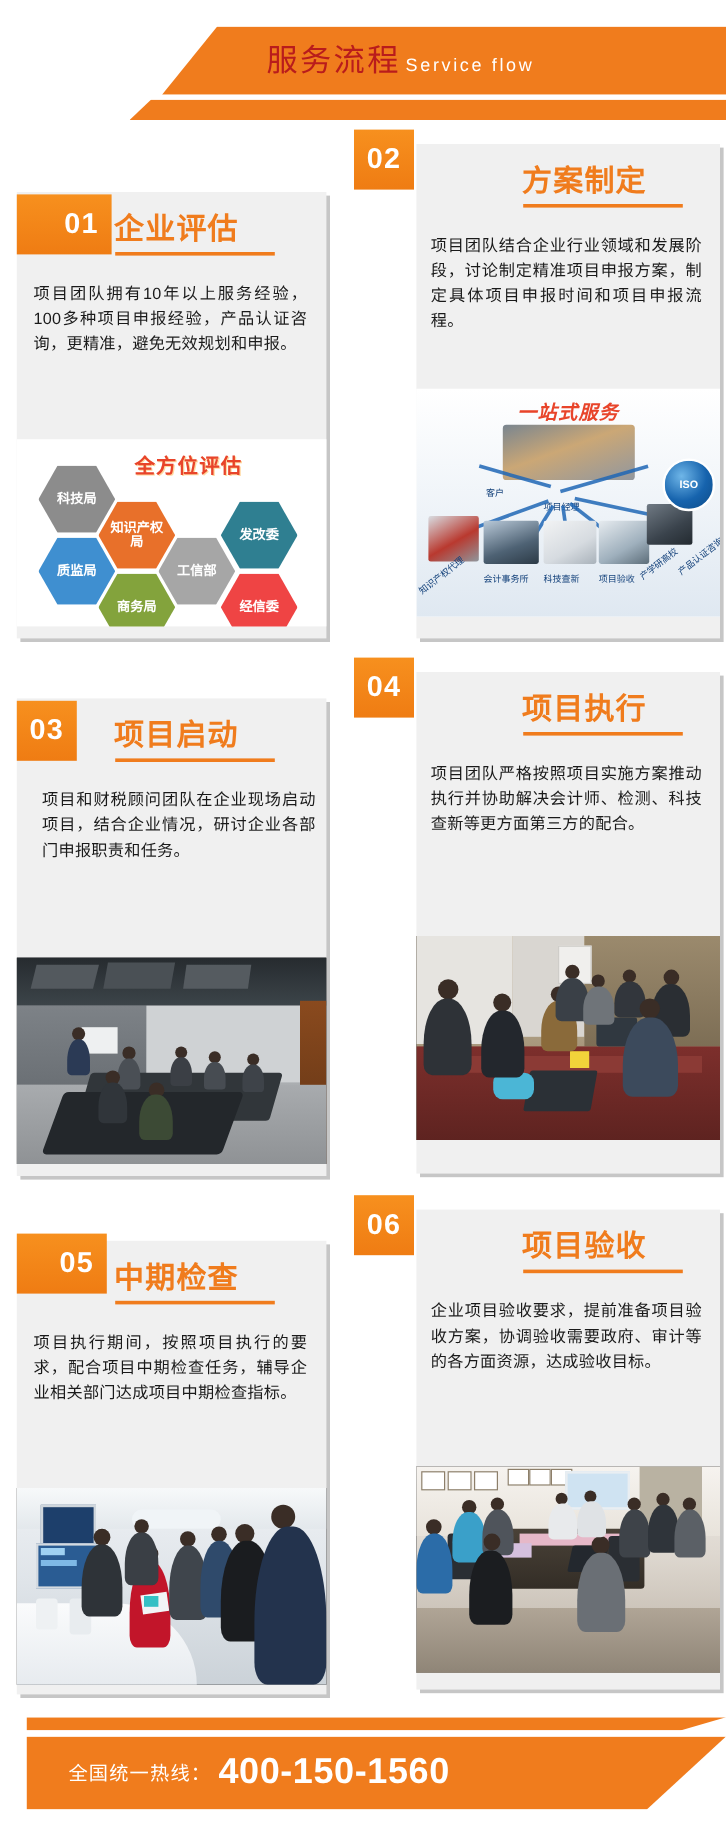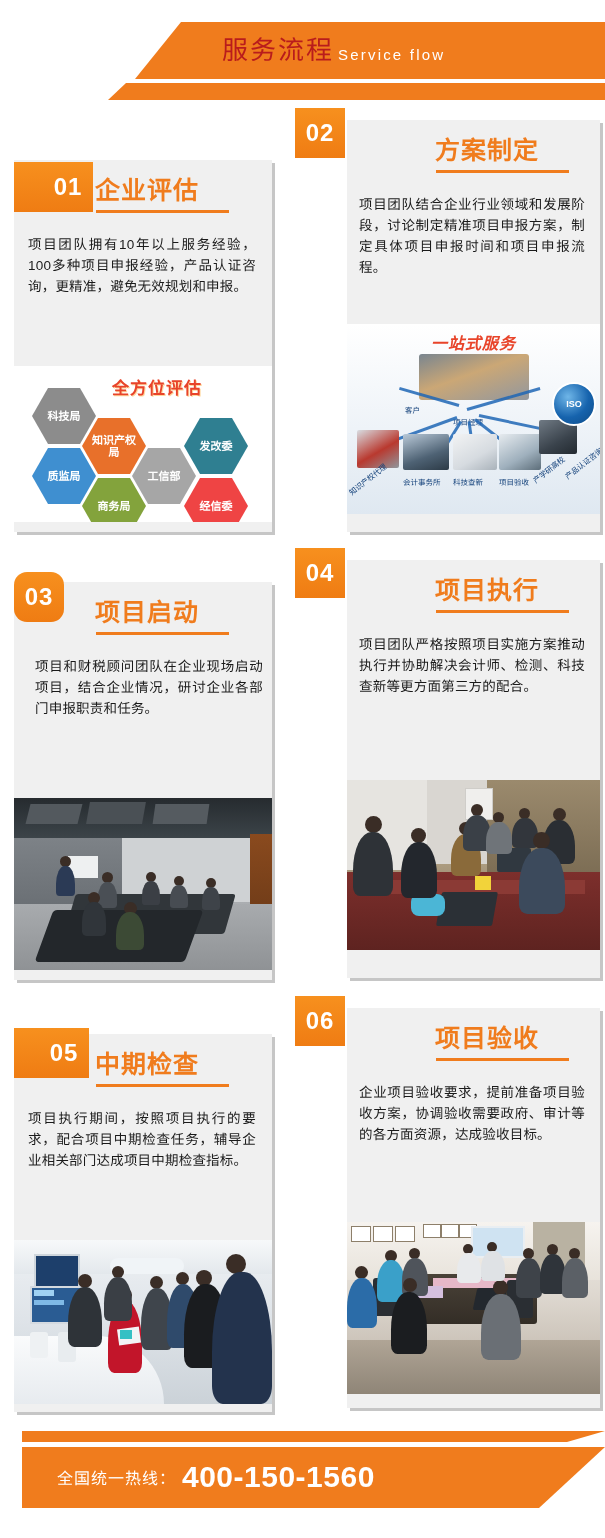--- a/index.html
+++ b/index.html
@@ -218,21 +218,21 @@
       <div class="osd-lbl" style="left:106px;top:152px;">科技查新</div>
       <div class="osd-lbl" style="left:152px;top:152px;">项目验收</div>
       <div class="osd-lbl rot" style="left:190px;top:150px;">产学研高校</div>
       <div class="osd-lbl rot" style="left:222px;top:146px;">产品认证咨询</div>
     </div>
   </div>
 </div>
 
 <div class="card" style="left:0;top:570px;width:290px;height:420px;">
   <div class="card-body" style="left:14px;top:12px;width:258px;height:398px;"></div>
-  <div class="badge" style="left:14px;top:2px;border-radius:13px;">03</div>
+  <div class="badge" style="left:14px;top:14px;">03</div>
   <div class="card-title" style="left:95px;top:22px;">项目启动</div>
   <div class="title-rule" style="left:96px;top:62px;width:133px;"></div>
   <div class="card-text" style="left:35px;top:86px;width:228px;">项目和财税顾问团队在企业现场启动项目，结合企业情况，研讨企业各部门申报职责和任务。</div>
 
   <div class="photo" style="left:14px;top:228px;width:258px;height:172px;">
     <div class="pbg" style="background:linear-gradient(180deg,#6d7176 0%,#8d9195 38%,#b6b9bc 70%,#9ea1a4 100%);"></div>
     <div class="ceil" style="left:0;top:0;width:100%;height:40px;background:linear-gradient(180deg,#262b2f 0%,#3c4449 100%);"></div>
     <div class="pobj" style="left:14px;top:6px;width:52px;height:20px;background:#53595e;transform:skewX(-14deg);"></div>
     <div class="pobj" style="left:74px;top:4px;width:56px;height:22px;background:#4a5055;transform:skewX(-10deg);"></div>
     <div class="pobj" style="left:140px;top:6px;width:54px;height:20px;background:#555b60;transform:skewX(-8deg);"></div>

